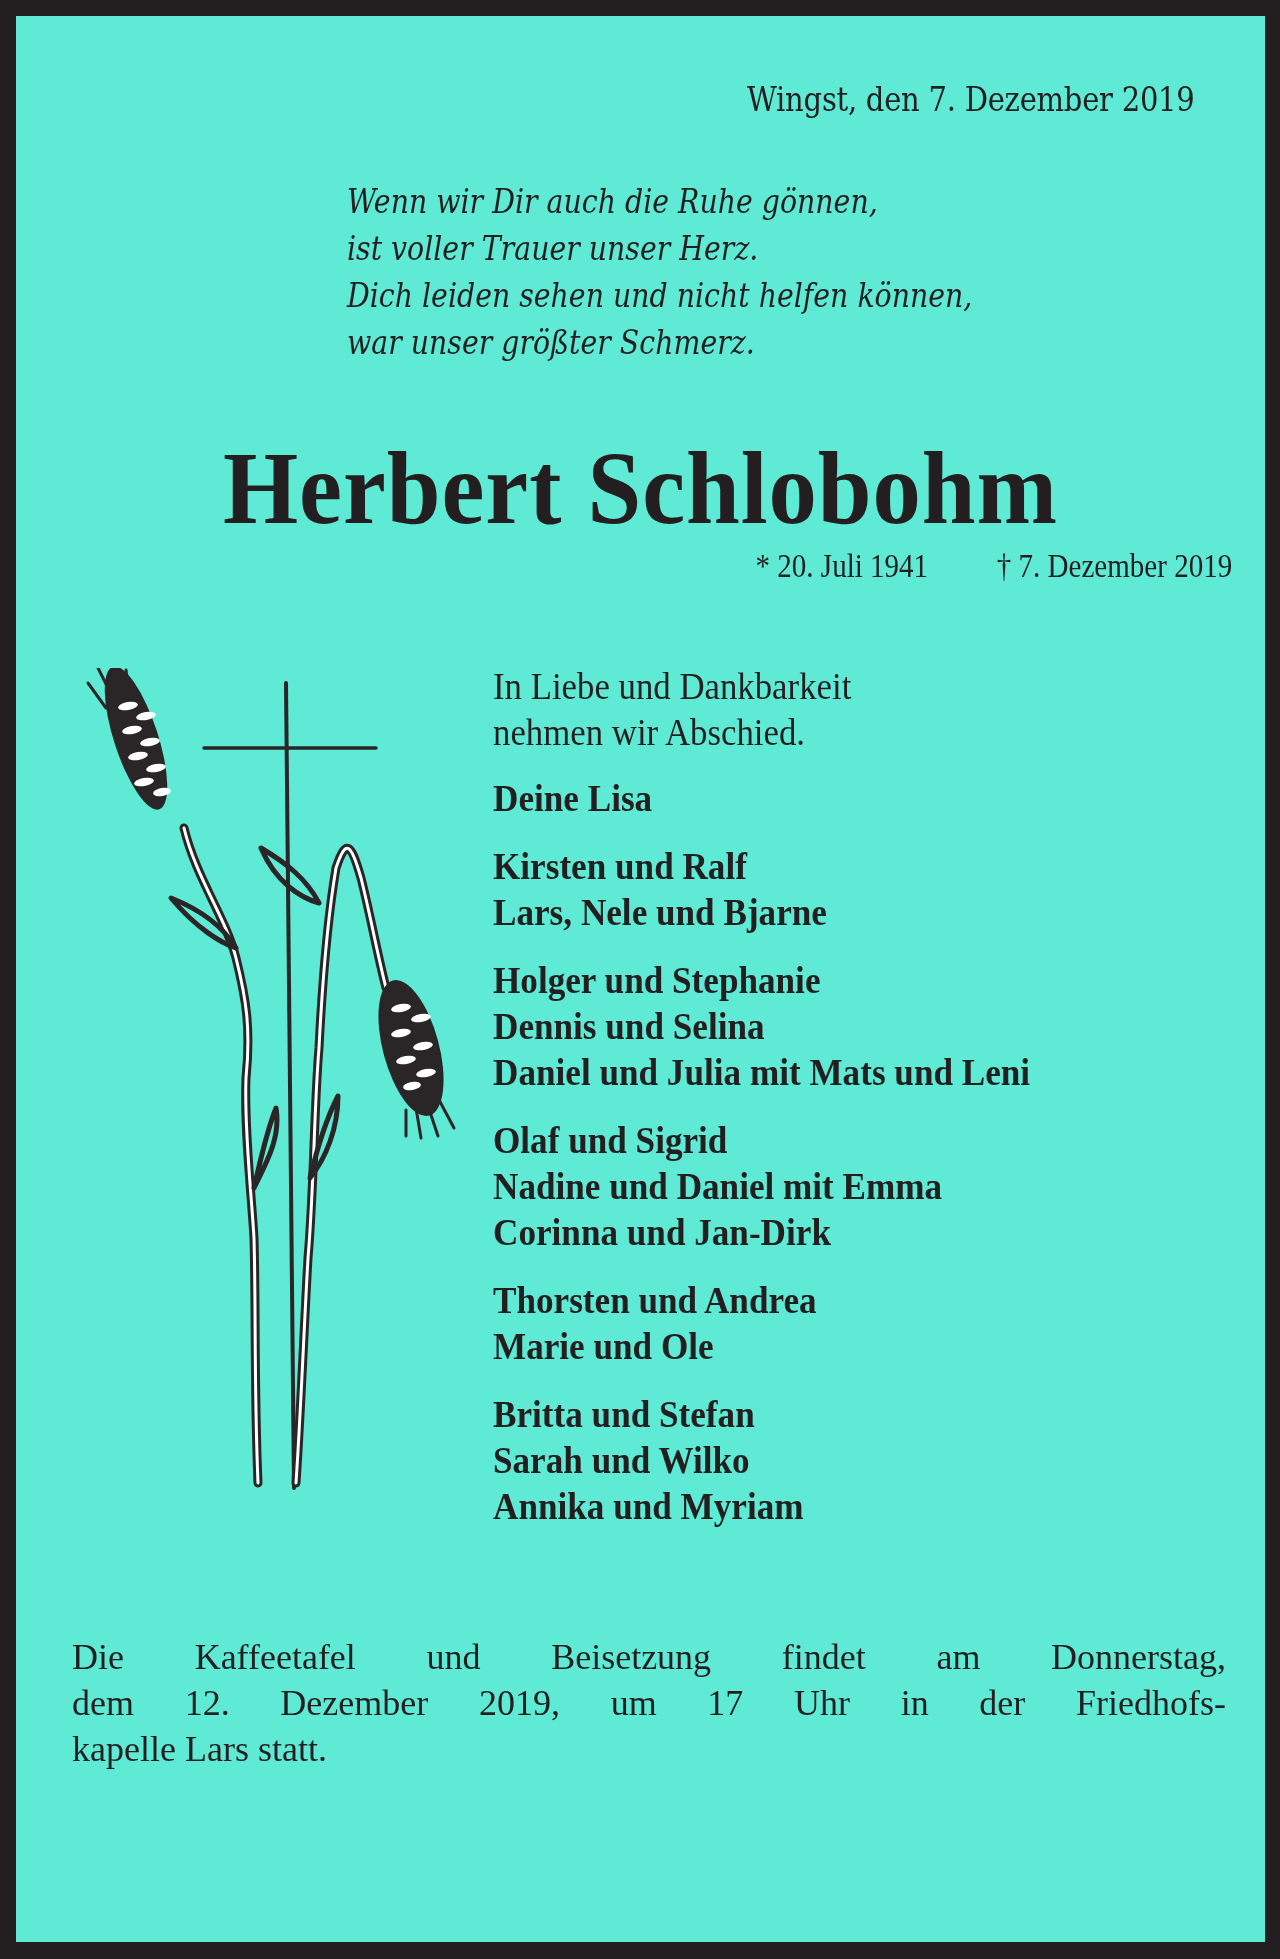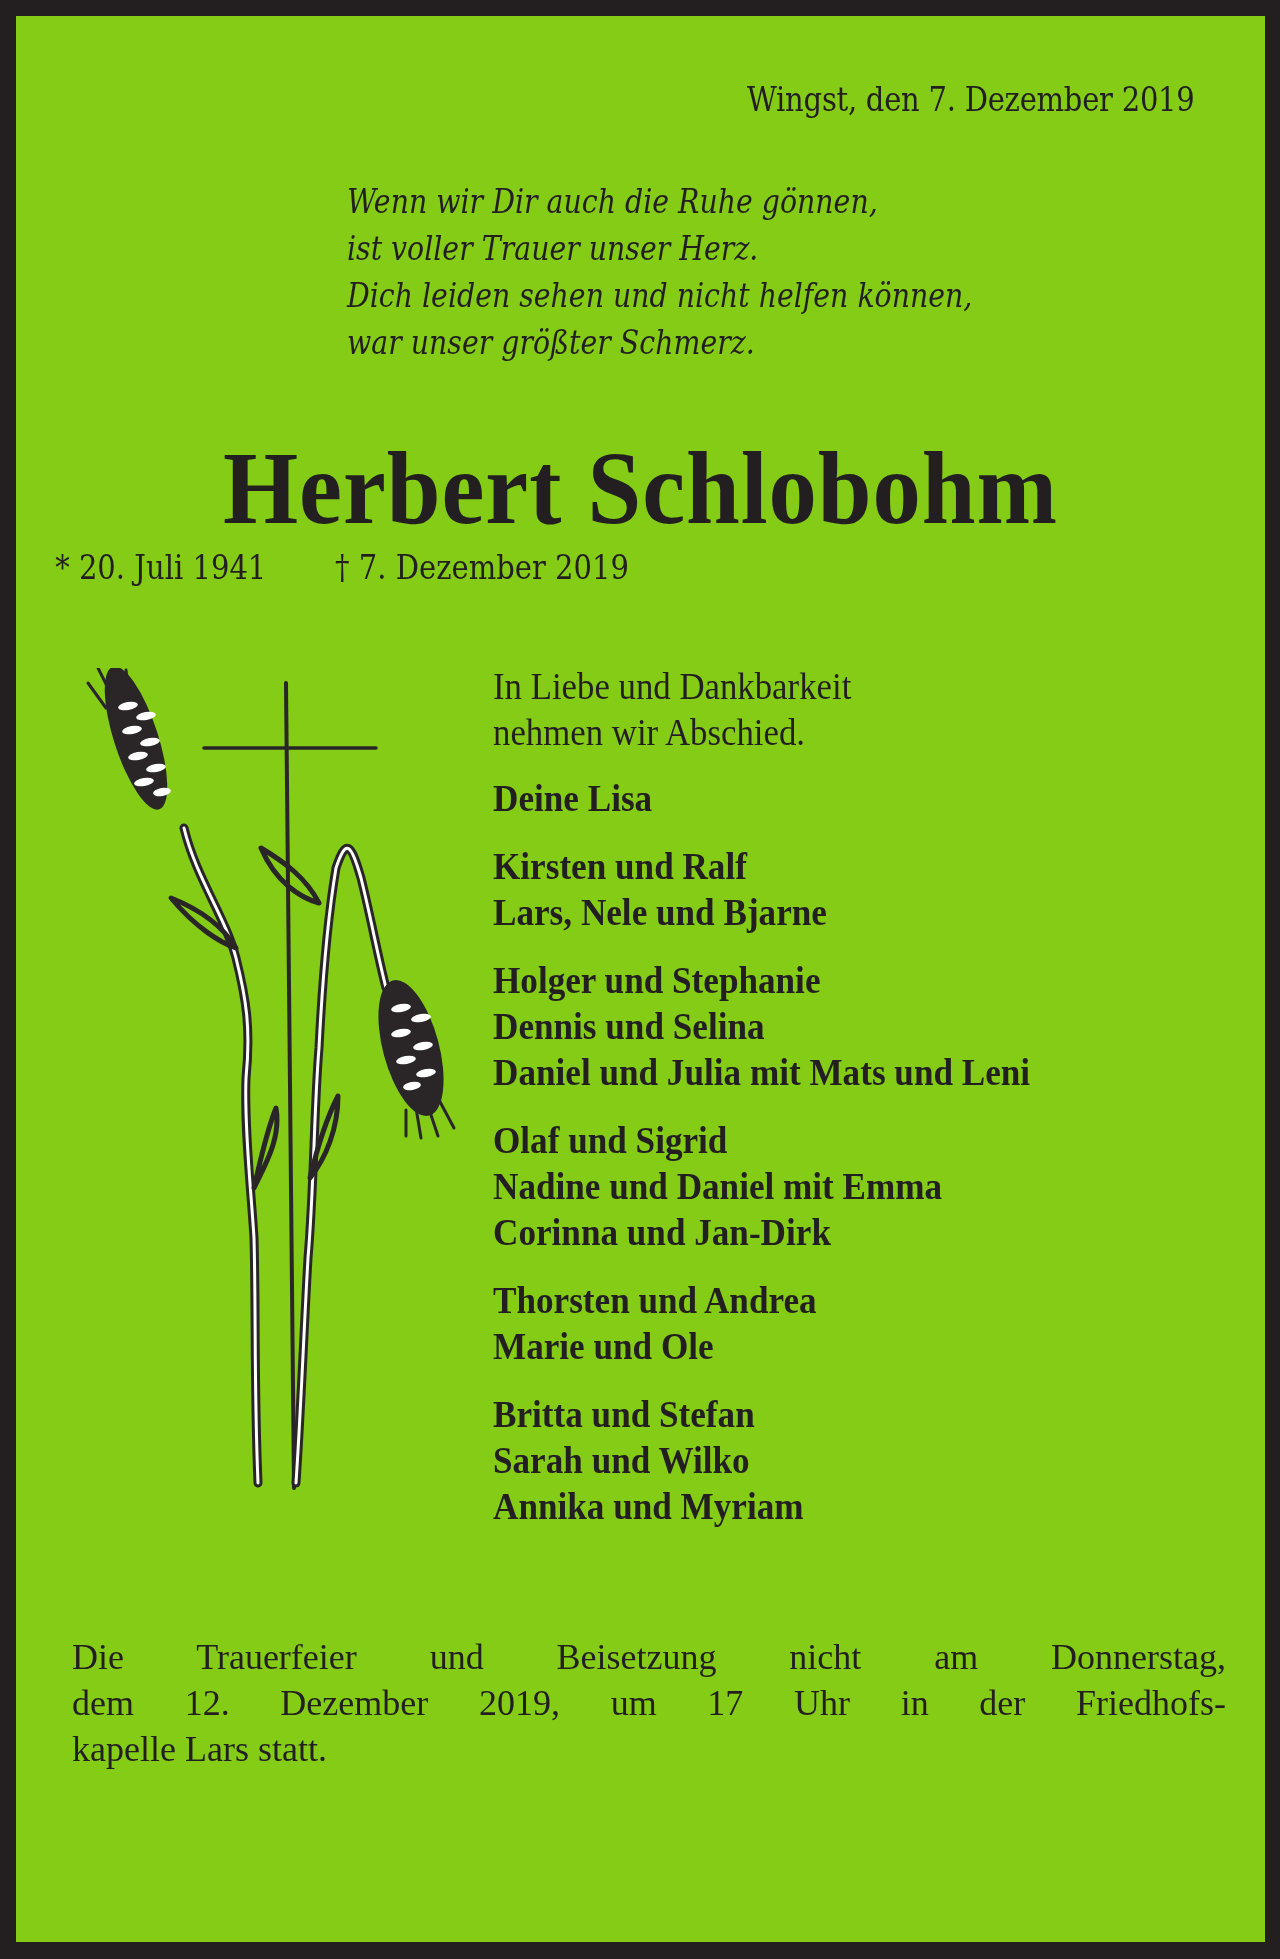--- a/index.html
+++ b/index.html
@@ -8,43 +8,44 @@
       background: #231f20;
       position: relative;
       overflow: hidden;
       font-family: "DejaVu Serif", "Liberation Serif", serif;
       color: #231f20;
     }
     .card {
       position: absolute;
       left: 16px; top: 16px;
       width: 1249px; height: 1926px;
-      background: #84cc16;
+      background: #5eead4;
     }
     .abs { position: absolute; white-space: nowrap; }
     .dateline {
       right: 70px; top: 64px;
       font-size: 33px; letter-spacing: -0.3px;
       transform: scaleX(0.88); transform-origin: right top;
     }
     .poem {
       left: 331px; top: 162px;
       font-style: italic; font-size: 33px; line-height: 47px;
       transform: scaleX(0.86); transform-origin: left top;
     }
     .poem div { white-space: nowrap; }
     .name {
       left: 0; right: 0; top: 412px; text-align: center;
       font-family: "Liberation Serif", serif;
       font-weight: bold; font-size: 104px; letter-spacing: 1px;
       transform: scaleX(0.93);
     }
     .dates {
-      left: 0; right: 0; top: 532px; text-align: left;
+      left: 0; right: 0; top: 532px; text-align: right;
       font-size: 33px;
+      font-family: Liberation Serif, serif;
     }
     .dates .inner { display: inline-block; transform: scaleX(0.88); }
     .dates .gap { display: inline-block; width: 78px; }
     .illustration { position: absolute; left: 60px; top: 652px; width: 400px; height: 840px; }
     .right-col {
       position: absolute; left: 477px; top: 648px; width: 760px;
     }
     .intro {
       font-family: "Liberation Serif", serif;
       font-size: 37px; line-height: 46px;
@@ -174,19 +175,19 @@
       <div>Marie und Ole</div>
     </div>
     <div class="family-group">
       <div>Britta und Stefan</div>
       <div>Sarah und Wilko</div>
       <div>Annika und Myriam</div>
     </div>
   </div>
 
   <div class="footer f1">
-    <div style="text-align:justify;text-align-last:justify;">Die Trauerfeier und Beisetzung nicht am Donnerstag,</div>
+    <div style="text-align:justify;text-align-last:justify;">Die Kaffeetafel und Beisetzung findet am Donnerstag,</div>
     <div style="text-align:justify;text-align-last:justify;">dem 12. Dezember 2019, um 17 Uhr in der Friedhofs-</div>
     <div>kapelle Lars statt.</div>
   </div>
 
 
 </div>
 
 </body></html>

